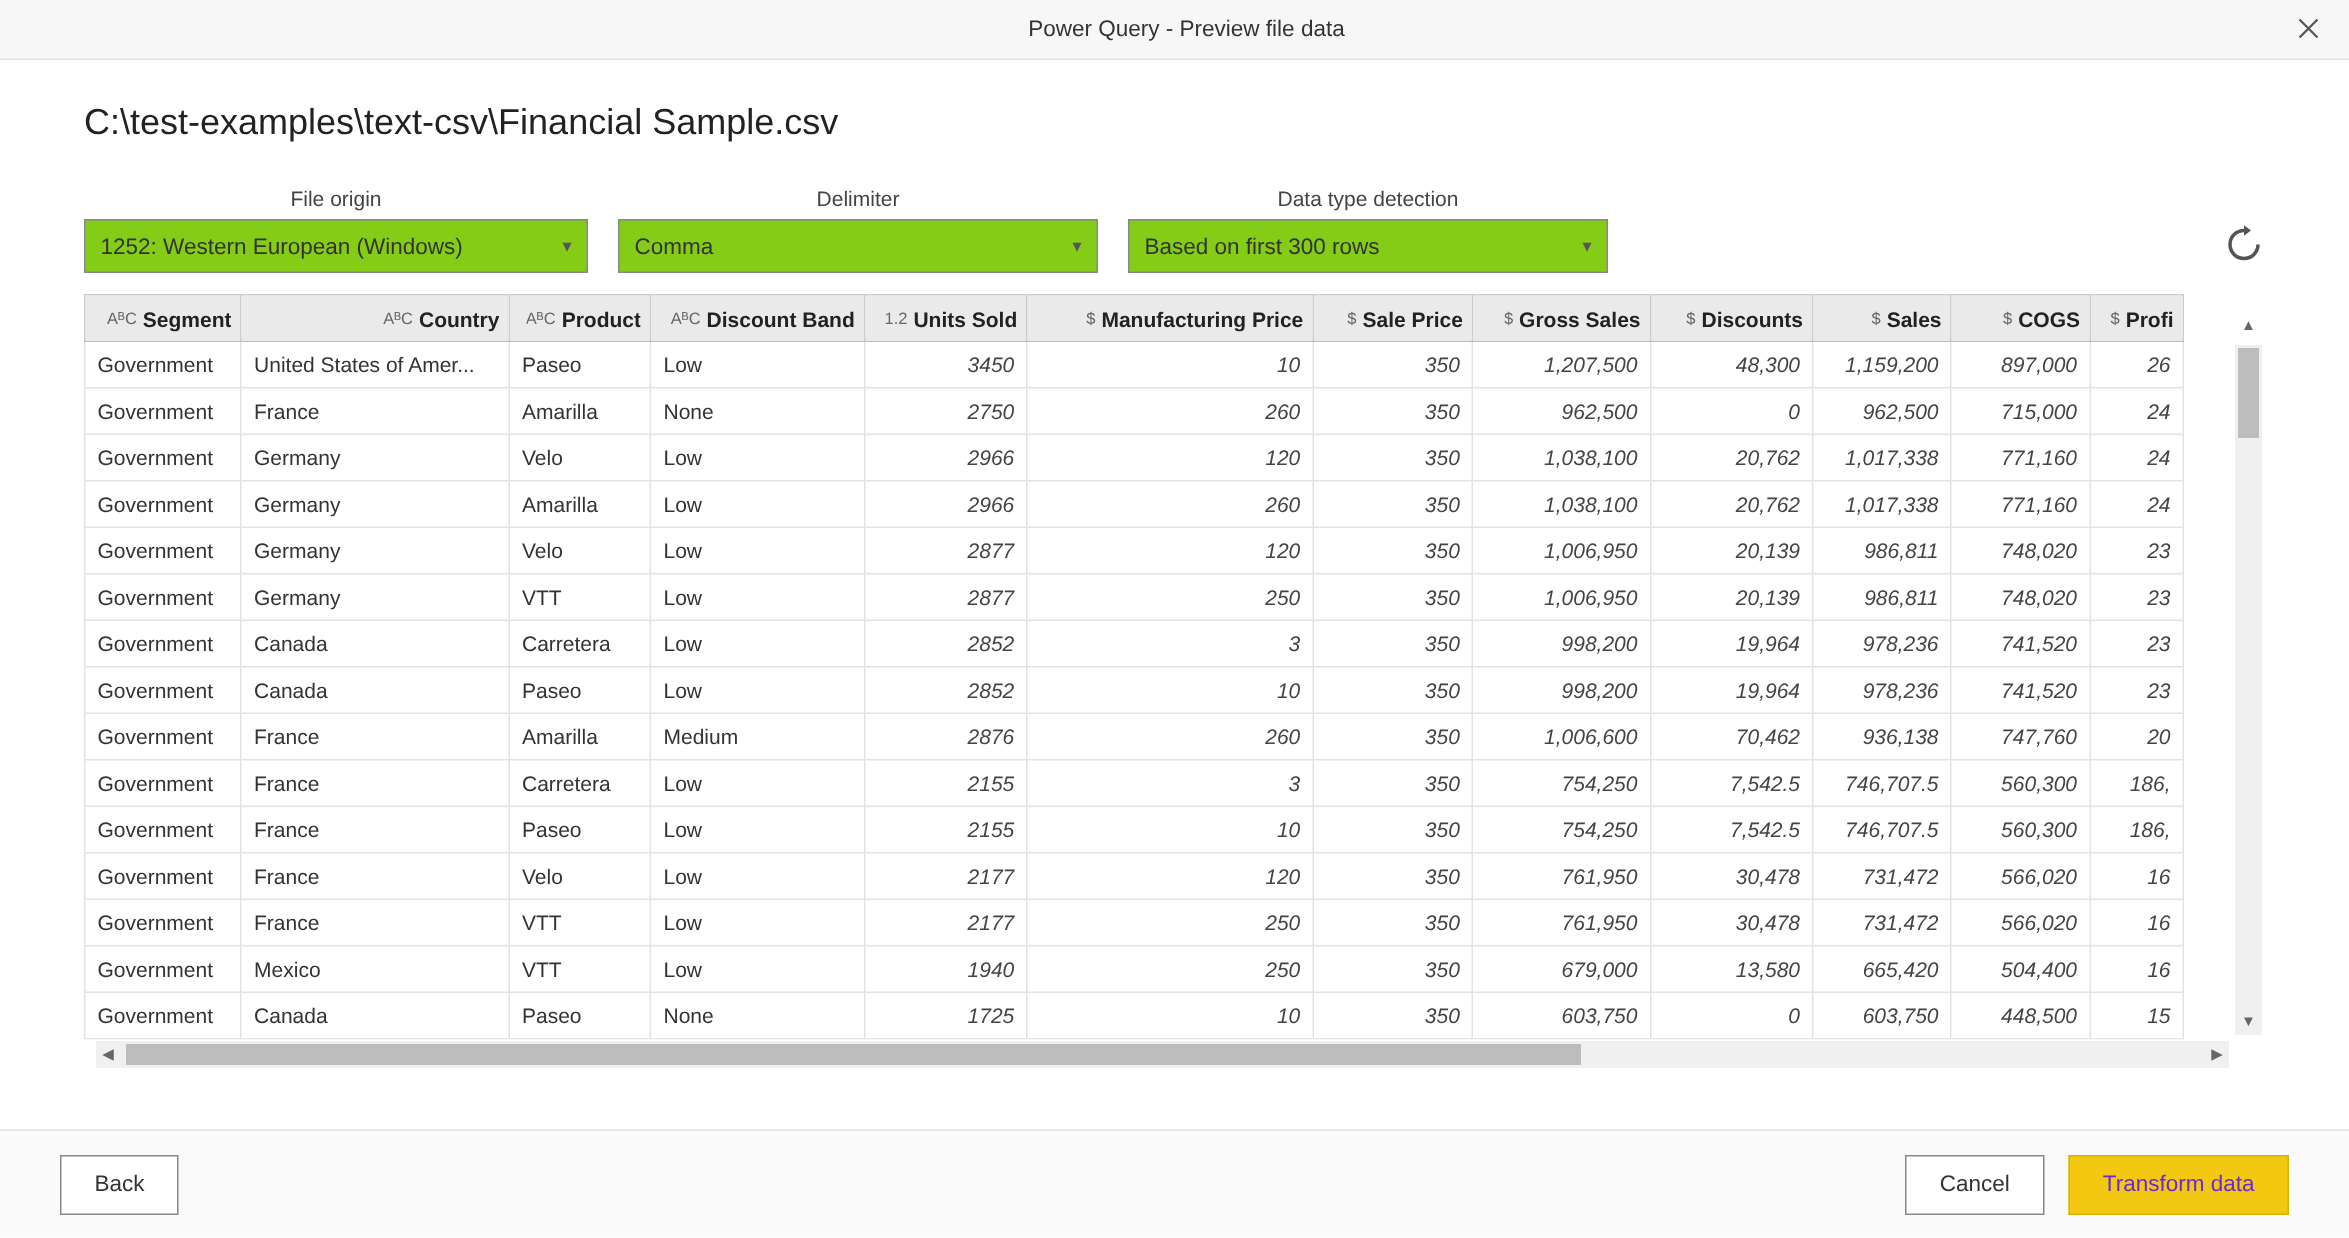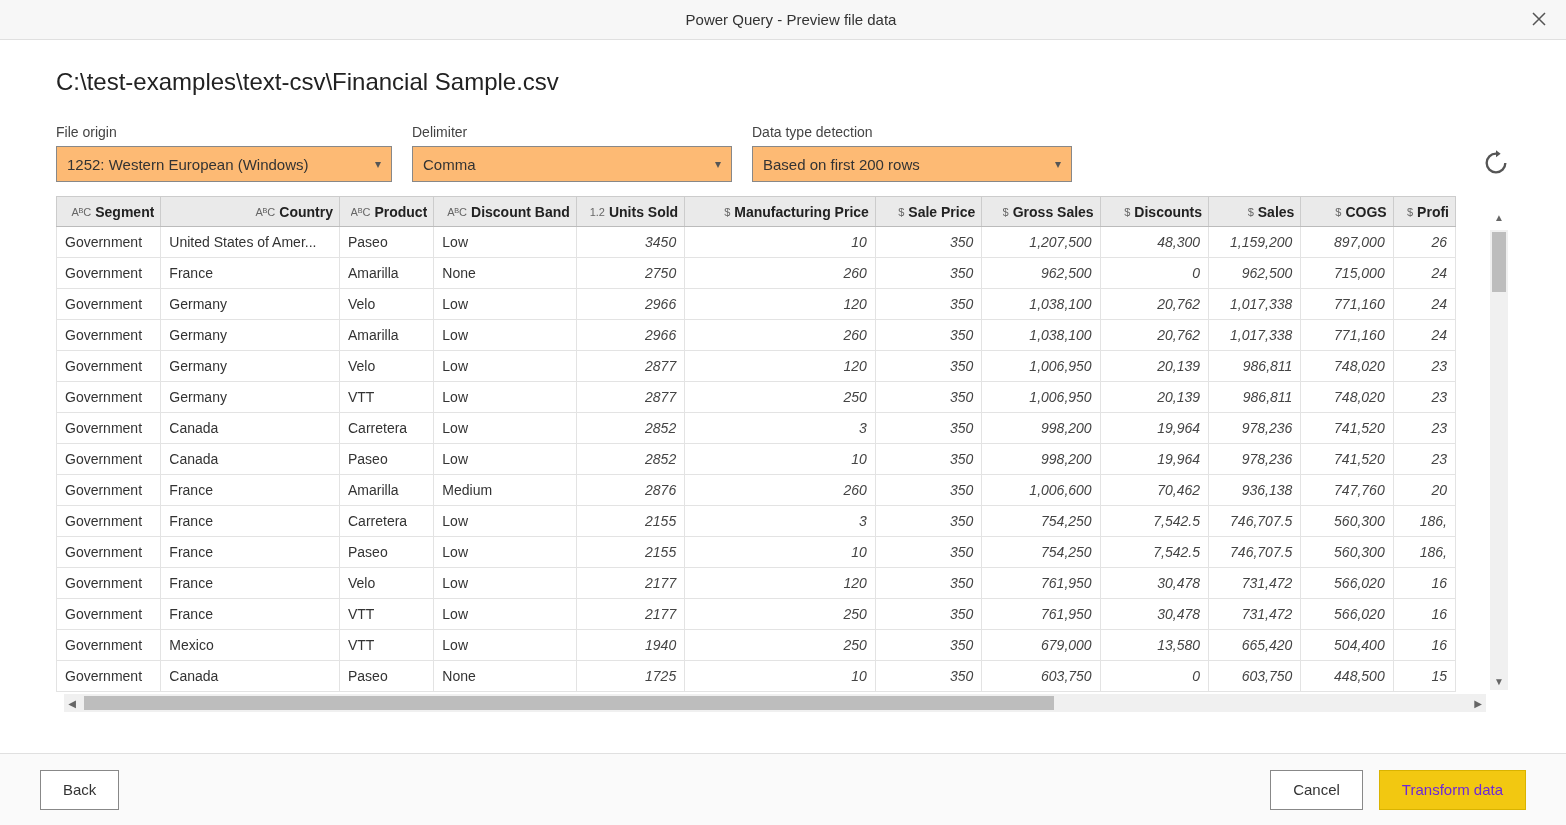--- a/index.html
+++ b/index.html
@@ -42,31 +42,32 @@
   .filepath {
     font-size: 24px;
     font-weight: 400;
     color: #222;
     margin-bottom: 28px;
   }
   .settings-row {
     display: flex;
     gap: 20px;
     align-items: flex-end;
+    text-align: center;
   }
   .field-group { display:flex; flex-direction:column; }
   .field-label {
     font-size: 14px;
     color: #444;
     margin-bottom: 6px;
   }
   .select {
     height: 36px;
     border: 1px solid #888;
-    background: #fdba74;
+    background: #84cc16;
     font-size: 15px;
     padding: 0 32px 0 10px;
     position: relative;
     display: flex;
     align-items: center;
     cursor: pointer;
     min-width: 200px;
   }
   .select .chev {
     position: absolute;
@@ -233,21 +234,21 @@
     <div class="field-group">
       <div class="field-label">Delimiter</div>
       <div class="select" style="width:320px">
         <span>Comma</span>
         <span class="chev">▾</span>
       </div>
     </div>
     <div class="field-group">
       <div class="field-label">Data type detection</div>
       <div class="select" style="width:320px">
-        <span>Based on first 200 rows</span>
+        <span>Based on first 300 rows</span>
         <span class="chev">▾</span>
       </div>
     </div>
     <div class="refresh-area">
       <svg class="refresh-icon" viewBox="0 0 24 24">
         <path d="M12 4 a8 8 0 1 0 8 8" fill="none" stroke="#555" stroke-width="2"></path>
         <path d="M12 1 L12 7 L16 4 Z" fill="#555"></path>
       </svg>
     </div>
   </div>

